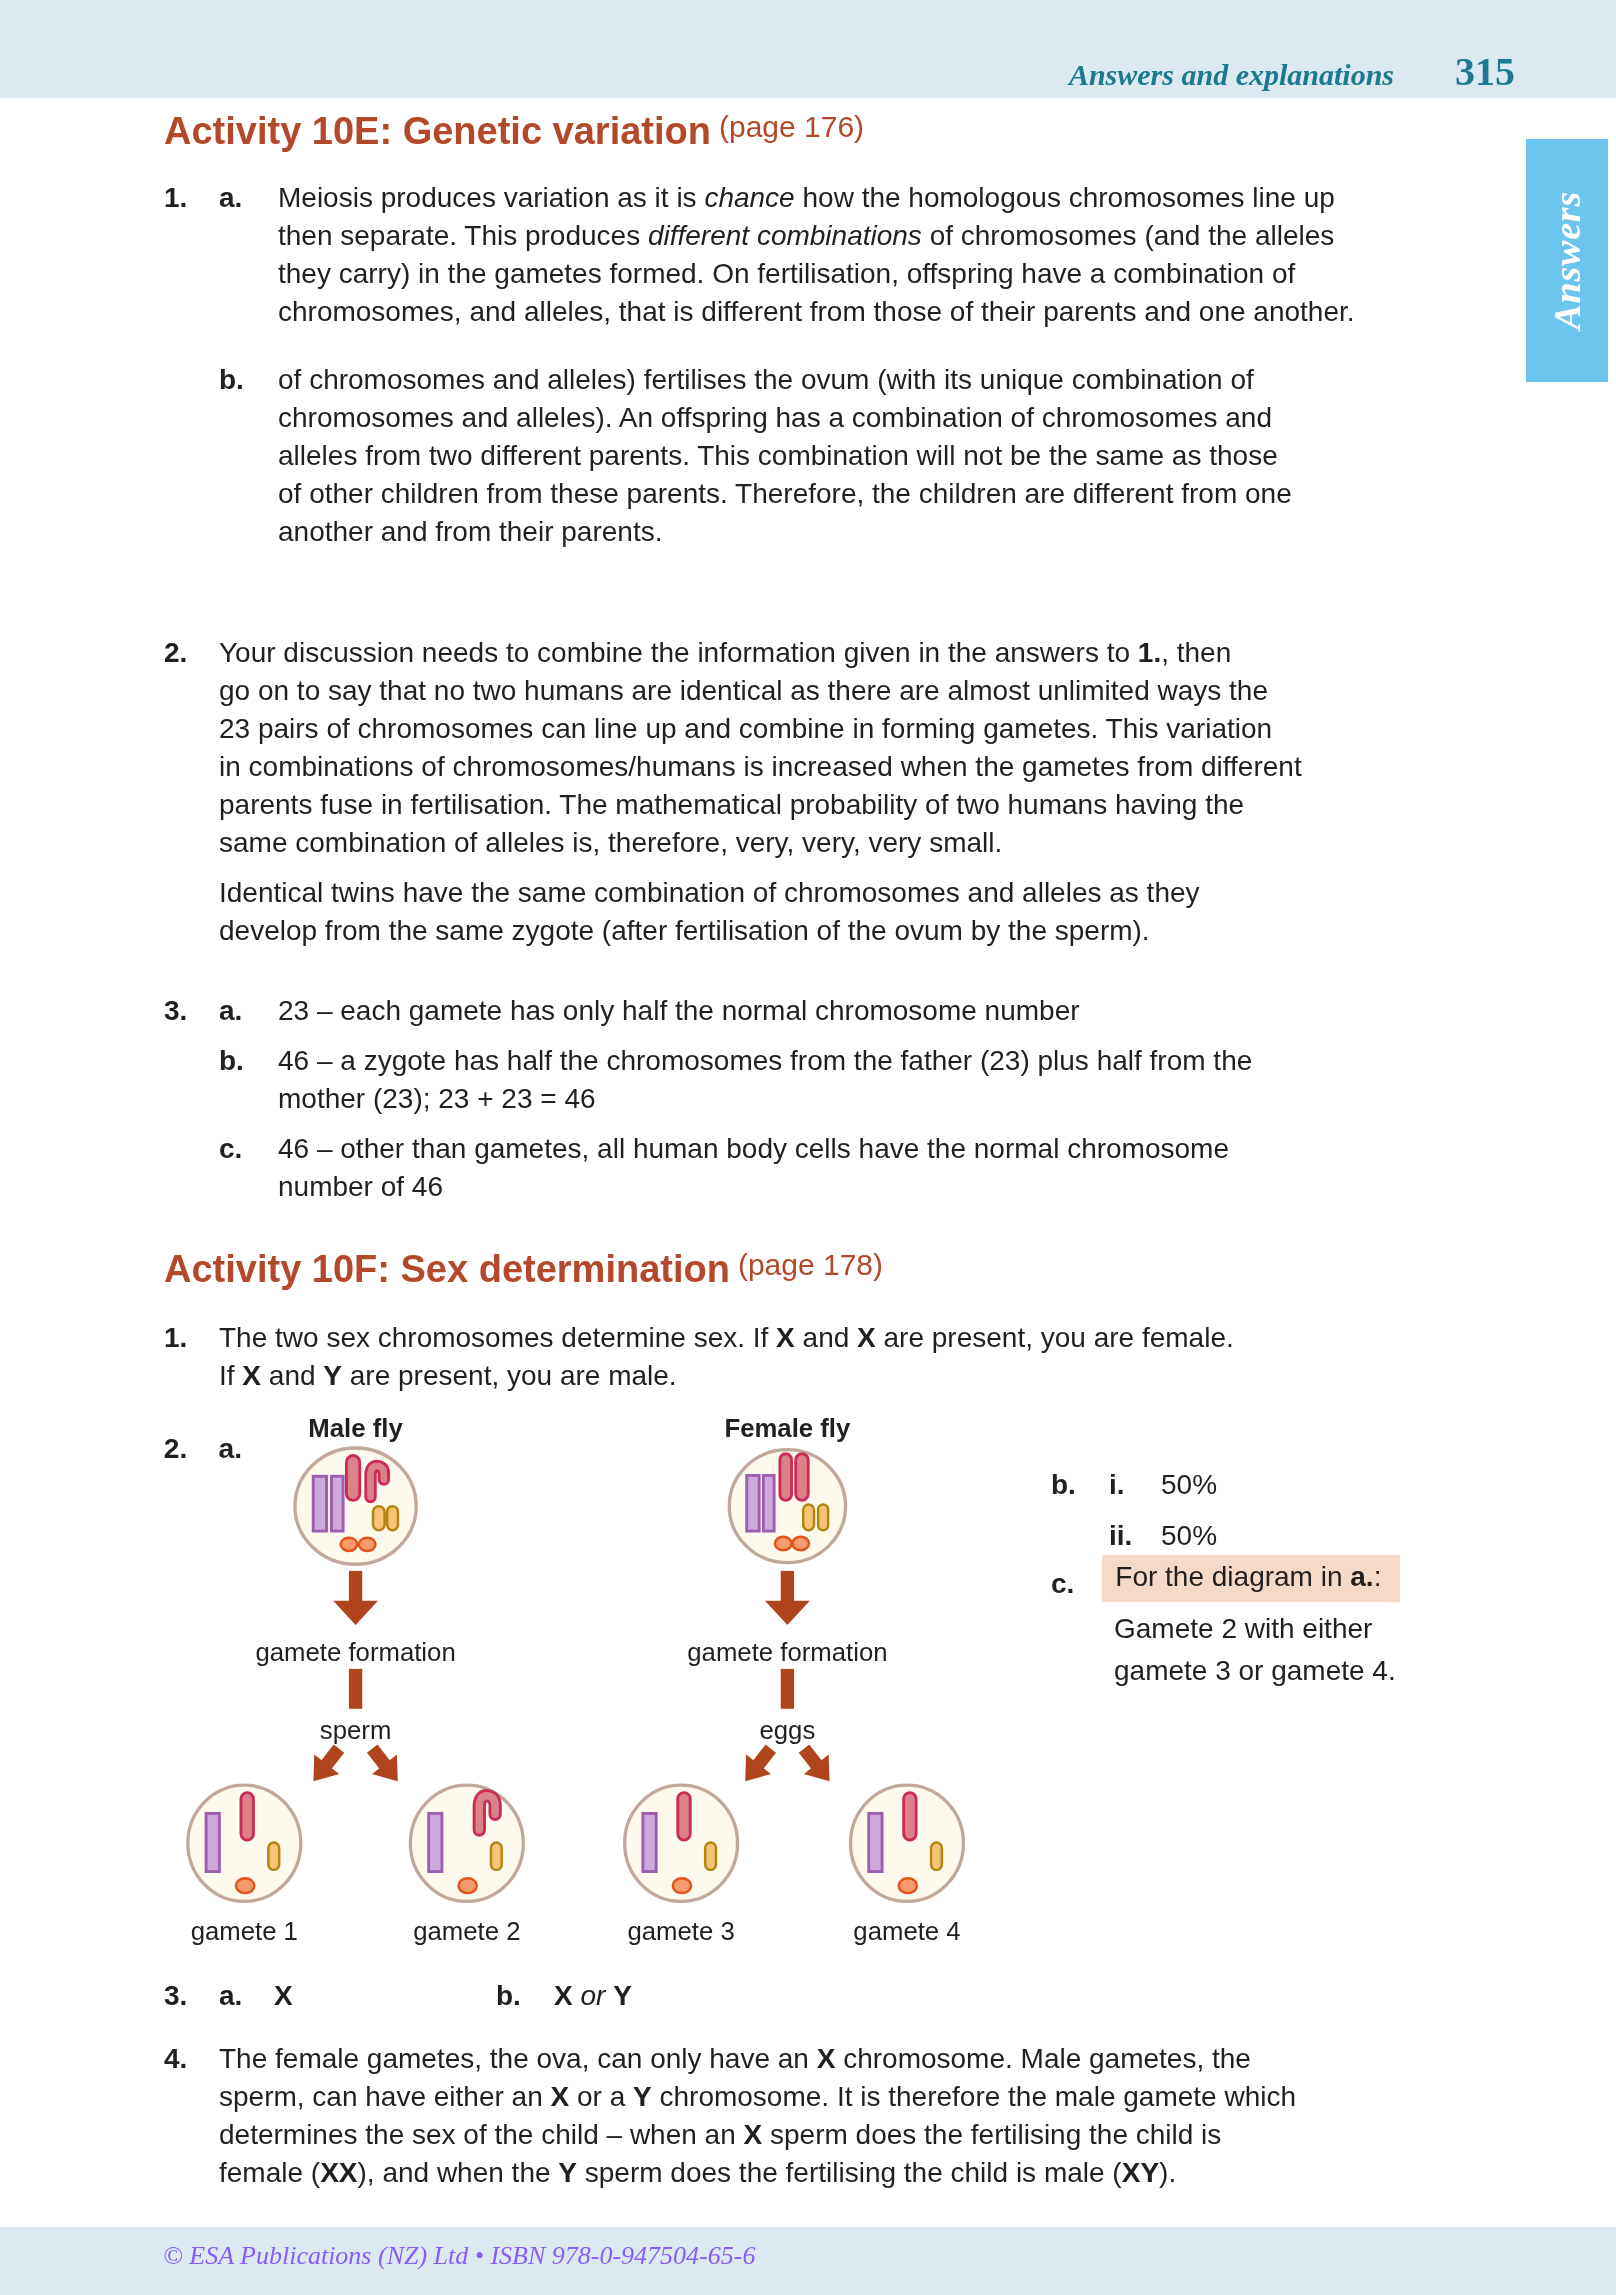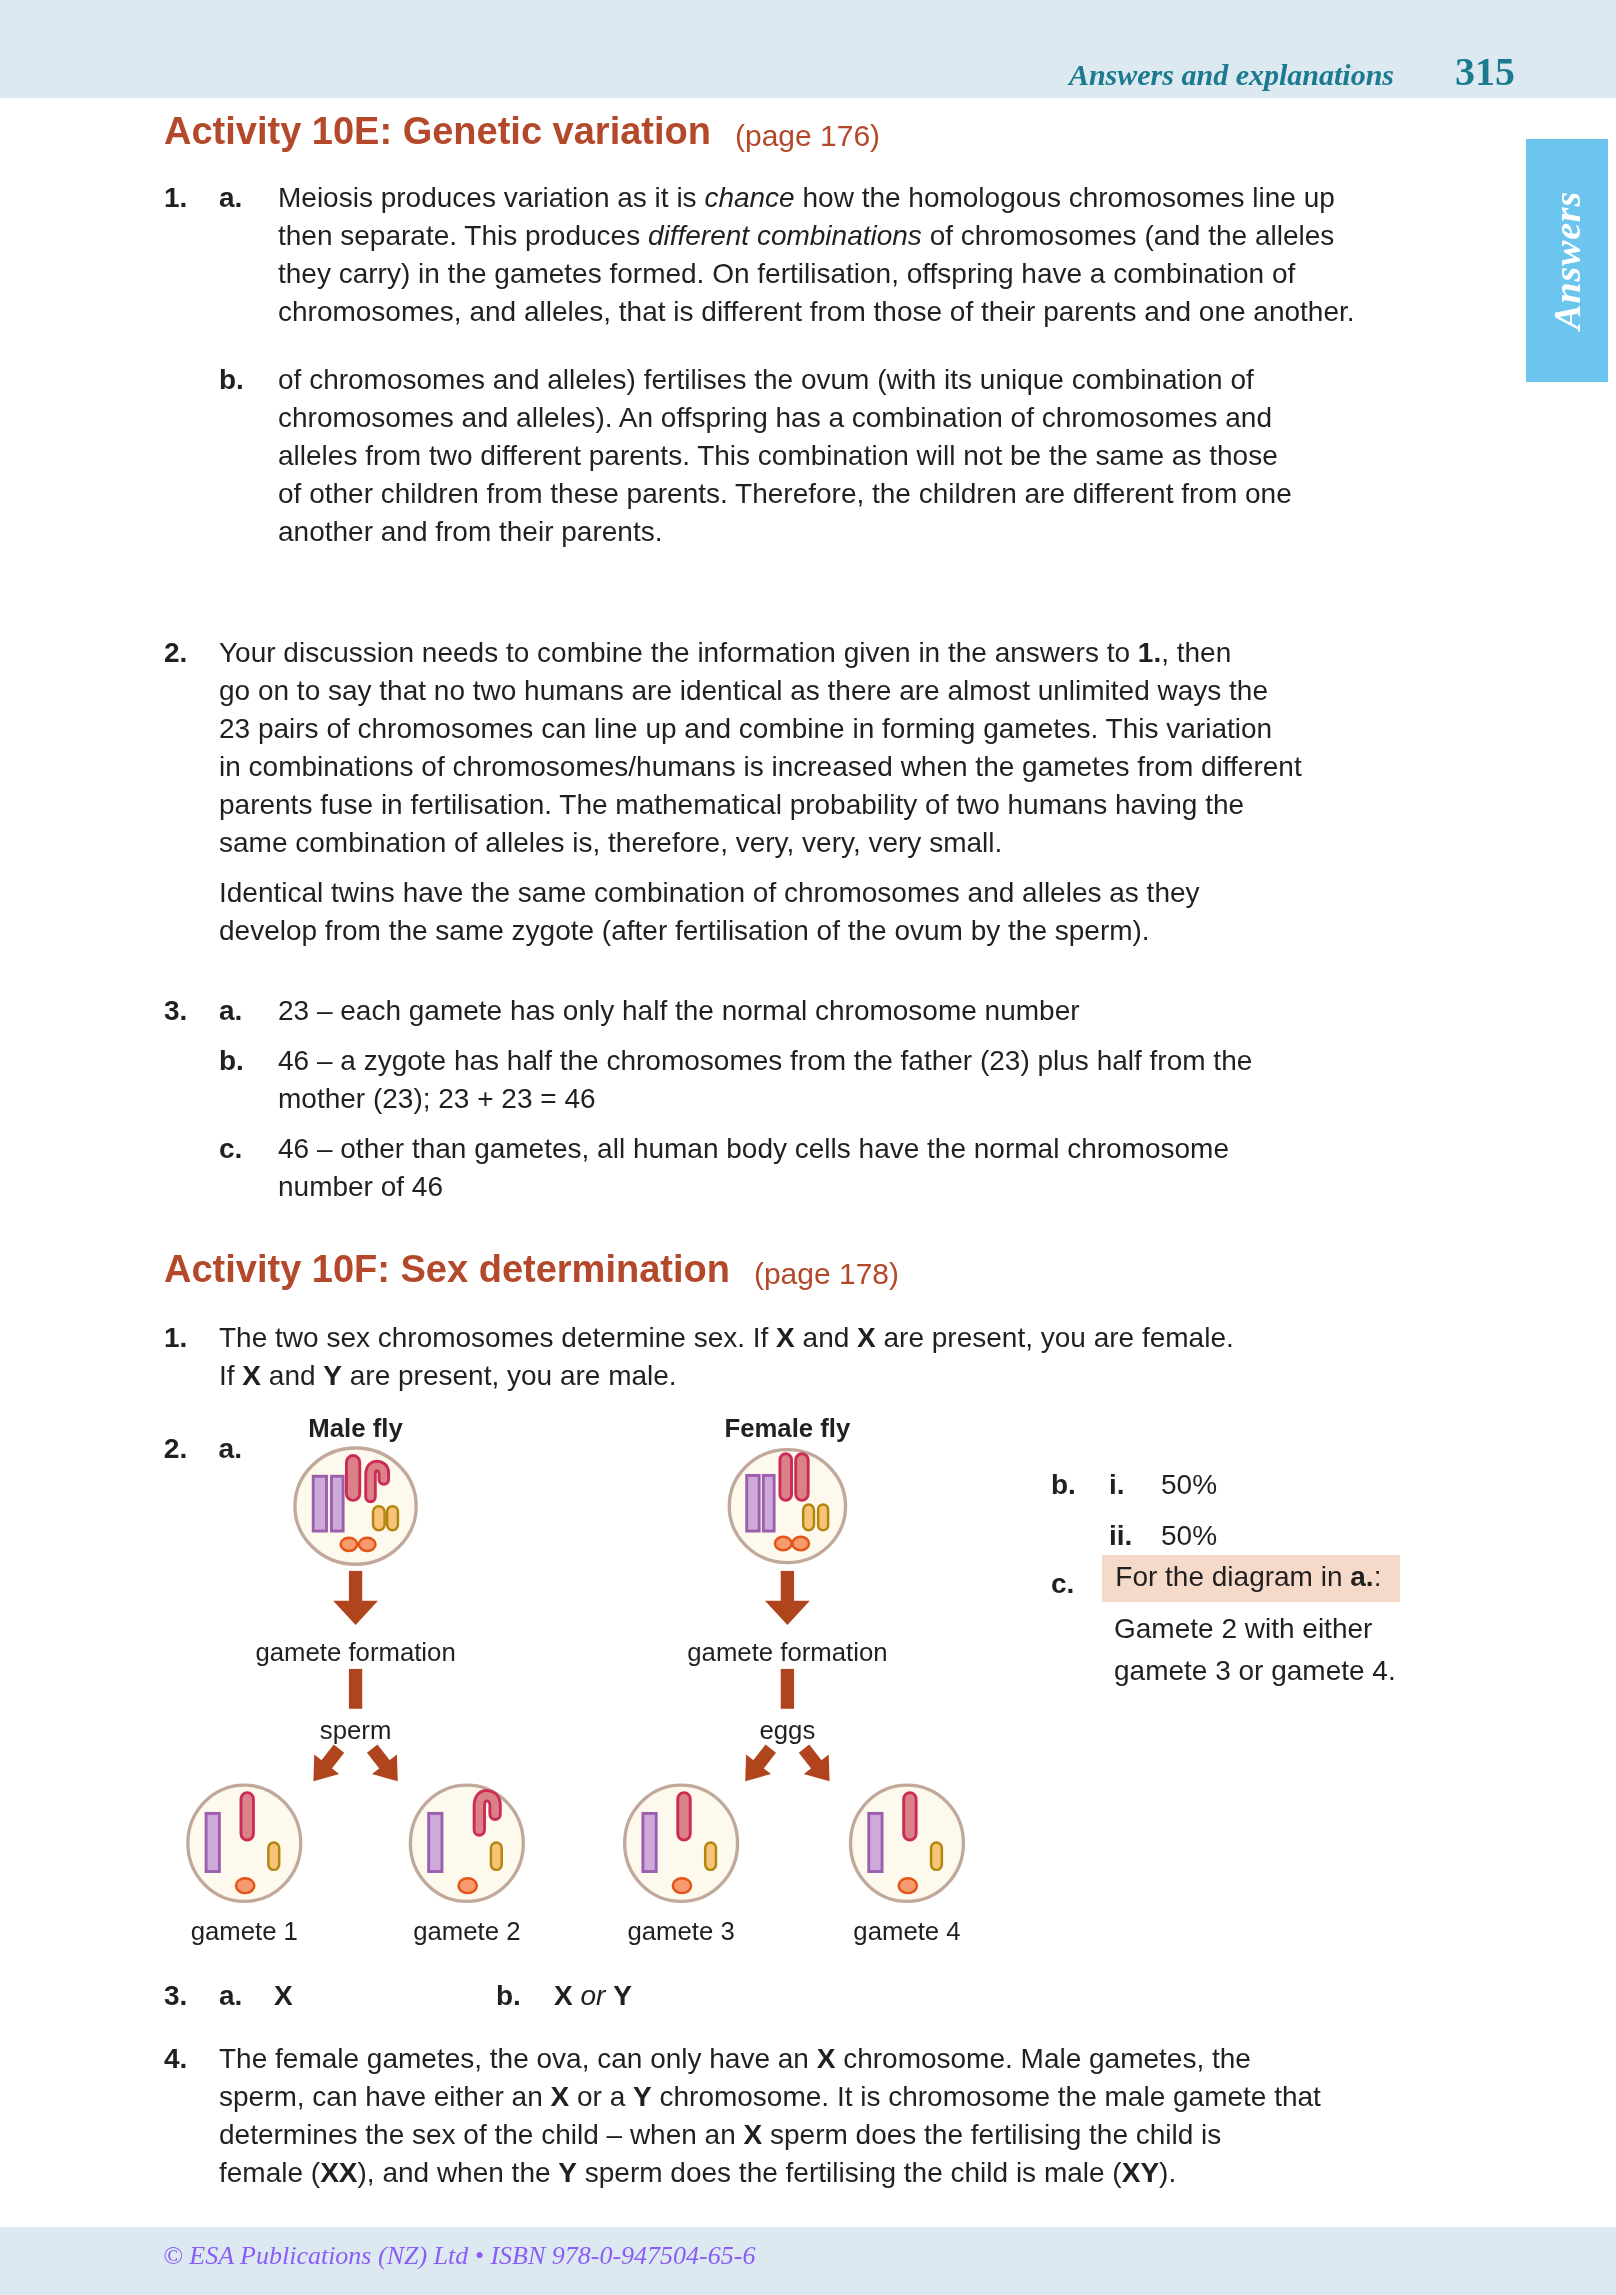--- a/index.html
+++ b/index.html
@@ -11,21 +11,21 @@
   .band{position:absolute;left:0;width:1617px;background:#dce9f1;}
   .band.top{top:0;height:98px;}
   .band.bottom{top:2227px;height:69px;}
   .pghead{position:absolute;top:48px;right:102px;display:flex;align-items:baseline;gap:61px;color:#1b7a8e;}
   .pgtitle{font-family:"Liberation Serif",serif;font-style:italic;font-weight:700;font-size:30px;text-align:right;}
   .pgnum{font-family:"Liberation Serif",serif;font-weight:700;font-size:40px;}
   .tab{position:absolute;left:1526px;top:139px;width:82px;height:243px;background:#6cc5ee;
        display:flex;align-items:center;justify-content:center;}
   .tab span{writing-mode:vertical-rl;transform:rotate(180deg);color:#ffffff;
        font-family:"Liberation Serif",serif;font-style:italic;font-weight:700;font-size:38px;letter-spacing:0.8px;}
-  .acttitle{display:flex;align-items:flex-end;gap:24px;color:#b3492a;white-space:nowrap;}
+  .acttitle{display:flex;align-items:flex-start;gap:8px;color:#b3492a;white-space:nowrap;}
   .acttitle .at{font-size:38px;font-weight:700;}
   .acttitle .apr{font-size:30px;}
   .body{font-size:28px;line-height:38px;}
   .ln{white-space:nowrap;}
   .num{font-size:28px;line-height:38px;font-weight:700;}
   .b{font-weight:700;}
   .i{font-style:italic;}
   .hl{background:#f5d9c9;padding:5.8px 18.3px 9.1px 13.3px;font-size:28px;white-space:nowrap;}
   .side-line{font-size:28px;line-height:38px;white-space:nowrap;}
   .foot{position:absolute;left:163px;top:2241px;color:#8b5cf6;
@@ -229,20 +229,20 @@
 
 <span class="num abs" style="left:164px;top:1977px">3.</span>
 <span class="num abs" style="left:219px;top:1977px">a.</span>
 <span class="num abs" style="left:274px;top:1977px">X</span>
 <span class="num abs" style="left:496px;top:1977px">b.</span>
 <span class="body abs" style="left:554px;top:1977px"><span class="b">X</span><span class="i"> or </span><span class="b">Y</span></span>
 
 <span class="num abs" style="left:164px;top:2040px">4.</span>
 <div class="body abs" style="left:219px;top:2040px">
     <div class="ln"><span>The female gametes, the ova, can only have an </span><span class="b">X</span><span> chromosome. Male gametes, the</span></div>
-    <div class="ln"><span>sperm, can have either an </span><span class="b">X</span><span> or a </span><span class="b">Y</span><span> chromosome. It is chromosome the male gamete that</span></div>
+    <div class="ln"><span>sperm, can have either an </span><span class="b">X</span><span> or a </span><span class="b">Y</span><span> chromosome. It is therefore the male gamete which</span></div>
     <div class="ln"><span>determines the sex of the child – when an </span><span class="b">X</span><span> sperm does the fertilising the child is</span></div>
     <div class="ln"><span>female (</span><span class="b">XX</span><span>), and when the </span><span class="b">Y</span><span> sperm does the fertilising the child is male (</span><span class="b">XY</span><span>).</span></div>
   </div>
 
 <div class="band bottom"></div>
 <span class="foot">© ESA Publications (NZ) Ltd  •  ISBN 978-0-947504-65-6</span>
 
 
 </body></html>

